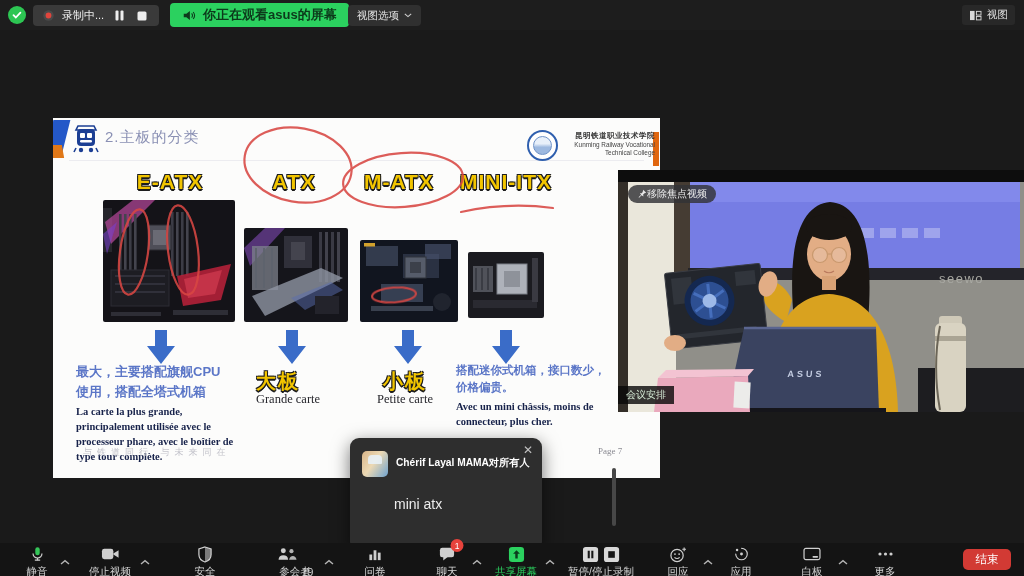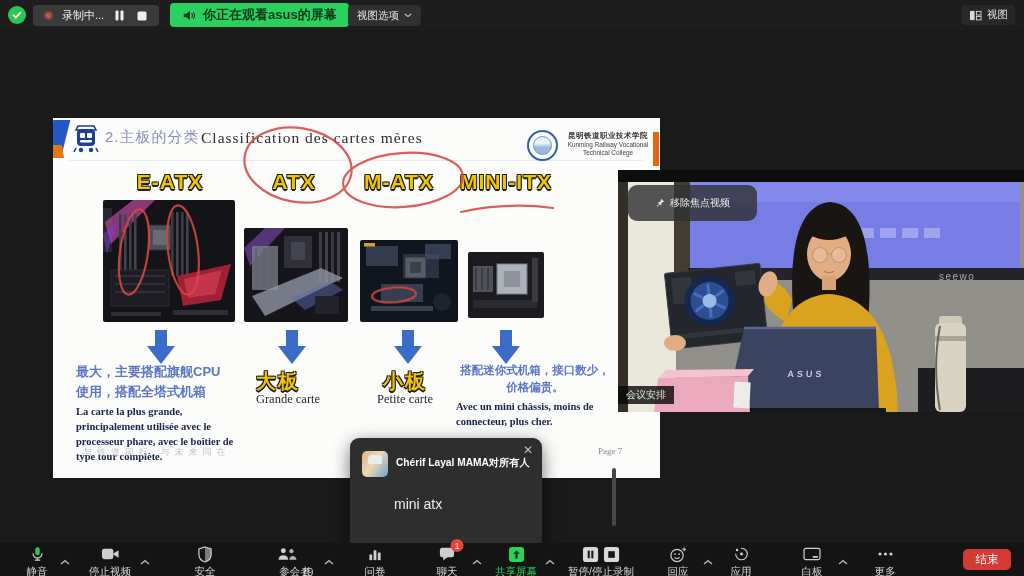--- a/index.html
+++ b/index.html
@@ -35,39 +35,39 @@
     text-shadow:-1px -1px 0 #1d1d1d, 1px -1px 0 #1d1d1d, -1px 1px 0 #1d1d1d, 1px 1px 0 #1d1d1d, 0 2px 0 #1d1d1d; }
   .size-zh { position:absolute; z-index:3; transform:translateX(-50%); top:250px; font-size:20px; font-weight:800;
     color:#f2c500; letter-spacing:2px;
     text-shadow:-1px -1px 0 #1d1d1d, 1px -1px 0 #1d1d1d, -1px 1px 0 #1d1d1d, 1px 1px 0 #1d1d1d, 0 2px 0 #1d1d1d; }
   .size-fr { position:absolute; z-index:3; transform:translateX(-50%); top:274px; font-family:"Liberation Serif", serif;
     font-size:12.5px; color:#26262c; }
   .desc-zh { color:#5b76c7; font-size:13px; line-height:1.5; font-weight:600; }
   .desc-fr { font-family:"Liberation Serif", serif; color:#17224a; font-size:10.5px; line-height:1.42; font-weight:600; }
   .footer-motto { position:absolute; z-index:3; left:30px; top:328px; font-size:9px; letter-spacing:5px; color:#c4c4cc; }
   .page-label { position:absolute; z-index:3; left:545px; top:328px; font-family:"Liberation Serif", serif; font-size:9px; color:#8a8a92; }
-  .college { position:absolute; z-index:3; left:508px; top:13px; width:94px; text-align:center; }
+  .college { position:absolute; z-index:3; left:508px; top:13px; width:94px; text-align:right; }
   .college .zh { font-size:7.5px; font-weight:700; color:#333; letter-spacing:.5px; }
   .college .en { font-size:6.4px; color:#444; line-height:1.3; }
   .logo-circle { position:absolute; z-index:3; left:474px; top:12px; width:31px; height:31px; border-radius:50%;
     border:2px solid #2f5fae; background:#fff; display:flex; align-items:center; justify-content:center; }
   .logo-inner { width:19px; height:19px; border-radius:50%; border:1px solid #6f93c8;
     background:linear-gradient(180deg,#e8f0fa 40%,#9db9e0 60%); }
   .accent-blue { position:absolute; z-index:2; left:-4px; top:2px; width:17px; height:35px; background:#2458c8; transform:skewX(-14deg); }
   .accent-orange { position:absolute; z-index:2; left:-2px; top:27px; width:12px; height:13px; background:#e07818; transform:skewX(10deg); }
   .accent-right { position:absolute; z-index:2; left:600px; top:14px; width:6px; height:34px; background:#e0660f; }
 
   
   .video { position:absolute; left:618px; top:170px; width:406px; height:242px; background:#000; overflow:hidden; }
-  .pin-pill { position:absolute; z-index:5; left:10px; top:15px; height:36px; border-radius:9px;
-    background:rgba(50,50,54,.82); display:flex; align-items:center; gap:5px; padding:0 27px; cursor:pointer; }
+  .pin-pill { position:absolute; z-index:5; left:10px; top:15px; height:18px; border-radius:9px;
+    background:rgba(50,50,54,.82); display:flex; align-items:center; padding:0 9px; cursor:pointer; }
   .pin-pill span { font-size:10px; color:#ececec; }
   .name-tag { position:absolute; z-index:5; left:0; bottom:8px; background:rgba(8,8,8,.8);
     padding:2px 8px; font-size:10px; color:#d4e9d4; }
-  .seewo { position:absolute; z-index:4; left:321px; top:101px; font-size:10px; letter-spacing:1.5px; color:#a8a8a2; }
+  .seewo { position:absolute; z-index:4; left:321px; top:101px; font-size:13px; letter-spacing:1.5px; color:#a8a8a2; }
   .asus { position:absolute; z-index:4; left:165px; top:199px; width:46px; text-align:center; font-size:9px;
     font-weight:700; letter-spacing:3px; color:#c2cbe0; transform:skewX(-4deg); }
 
   
   .chat-pop { position:absolute; left:350px; top:438px; width:192px; height:113px; background:#2e2e2e;
     border-radius:9px; box-shadow:0 5px 18px rgba(0,0,0,.55); z-index:50; }
   .chat-avatar { position:absolute; left:12px; top:13px; width:26px; height:26px; border-radius:5px;
     background:linear-gradient(125deg,#d8b488 0%,#ecd9b4 45%,#6fa3cf 100%); overflow:hidden; }
   .chat-avatar i { position:absolute; left:6px; top:4px; width:14px; height:9px; border-radius:4px 4px 1px 1px; background:#e8f2fa; opacity:.85; }
   .chat-sender { position:absolute; left:46px; top:18px; font-size:10.2px; font-weight:700; color:#fff; white-space:nowrap; }
@@ -152,21 +152,20 @@
       <rect x="5" y="5" width="18" height="17" rx="4" fill="#1c3f94"></rect>
       <rect x="8" y="9" width="5" height="5" rx="1" fill="#fff"></rect>
       <rect x="15" y="9" width="5" height="5" rx="1" fill="#fff"></rect>
       <rect x="8" y="16" width="12" height="2.4" rx="1.2" fill="#fff"></rect>
       <circle cx="9" cy="26" r="2.2" fill="#1c3f94"></circle>
         <circle cx="19" cy="26" r="2.2" fill="#1c3f94"></circle>
       <path d="M4 24l-2 4M24 24l2 4" stroke="#1c3f94" stroke-width="1.6"></path>
     </svg>
 
     <div class="slide-text title-zh">2.主板的分类</div>
-    <div class="slide-text title-fr">Classification des cartes mères</div>
 
     <div class="logo-circle">
         <div class="logo-inner"></div>
       </div>
     <div class="college">
       <div class="zh">昆明铁道职业技术学院</div>
       <div class="en">Kunming Railway Vocational</div>
       <div class="en">Technical College</div>
     </div>
 
@@ -248,21 +247,21 @@
       </g>
     </svg>
 
     <div class="size-zh" style="left:225px;">大板</div>
     <div class="size-fr" style="left:235px;">Grande carte</div>
     <div class="size-zh" style="left:352px;">小板</div>
     <div class="size-fr" style="left:352px;">Petite carte</div>
 
     <div class="slide-text desc-zh" style="left:23px; top:244px; width:152px;">最大，主要搭配旗舰CPU使用，搭配全塔式机箱</div>
     <div class="slide-text desc-fr" style="left:23px; top:287px; width:162px;">La carte la plus grande, principalement utilisée avec le processeur phare, avec le boîtier de type tour complète.</div>
-    <div class="slide-text desc-zh" style="left:403px; top:244px; width:158px; font-size:11.5px;text-align:center;">搭配迷你式机箱，接口数少，价格偏贵。</div>
+    <div class="slide-text desc-zh" style="left:403px; top:244px; width:158px; font-size:11.5px;">搭配迷你式机箱，接口数少，价格偏贵。</div>
     <div class="slide-text desc-fr" style="left:403px; top:282px; width:188px;">Avec un mini châssis, moins de connecteur, plus cher.</div>
 
     <div class="footer-motto">与铁道同行  与未来同在</div>
     <div class="page-label">Page 7</div>
 
     <svg class="anno-svg" width="607" height="360" viewBox="0 0 607 360">
       <g fill="none" stroke="#d84743" stroke-width="2.2" opacity="0.88" stroke-linecap="round">
         <ellipse cx="245" cy="47" rx="54" ry="37" transform="rotate(10 245 47)"></ellipse>
         <ellipse cx="350" cy="62" rx="60" ry="27" transform="rotate(-4 350 62)"></ellipse>
         <path d="M408 94 C 440 87 470 86 500 90"></path>

